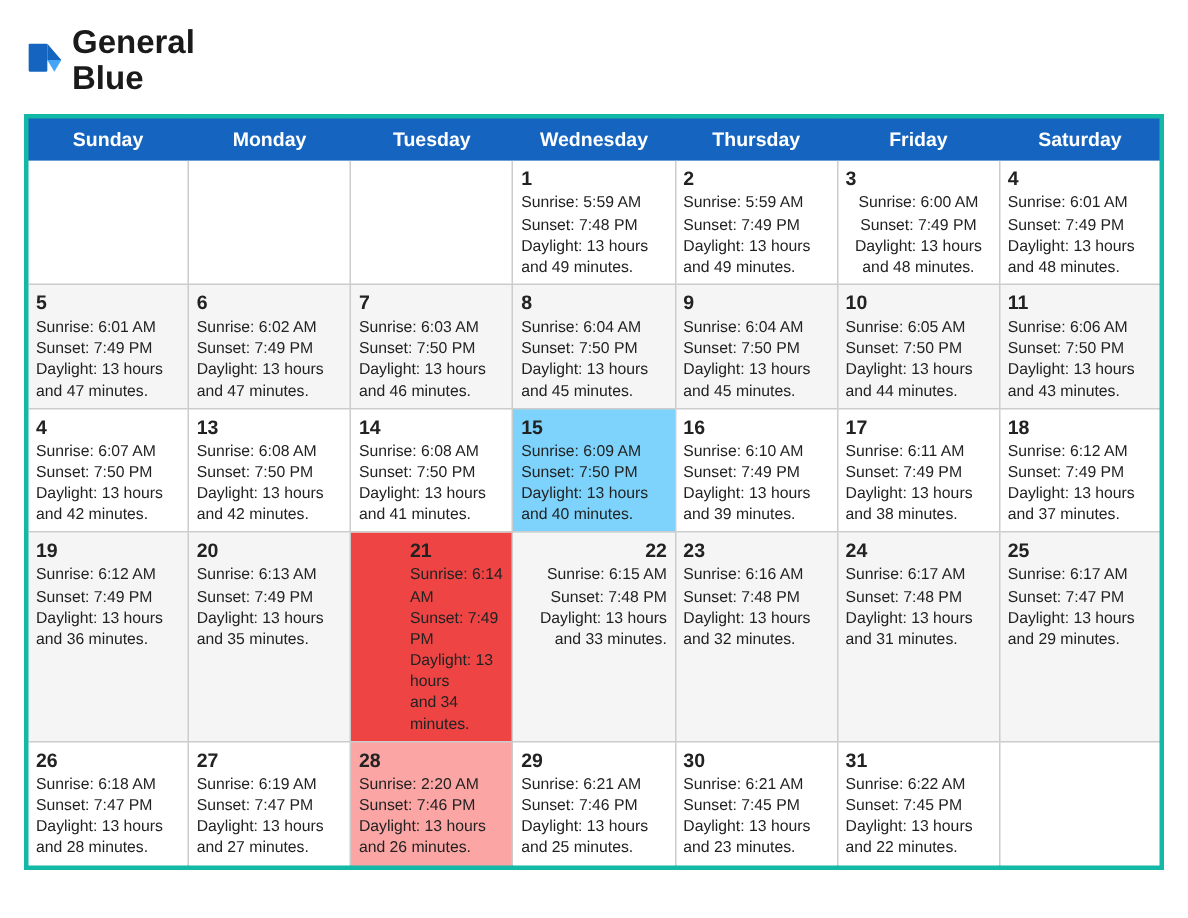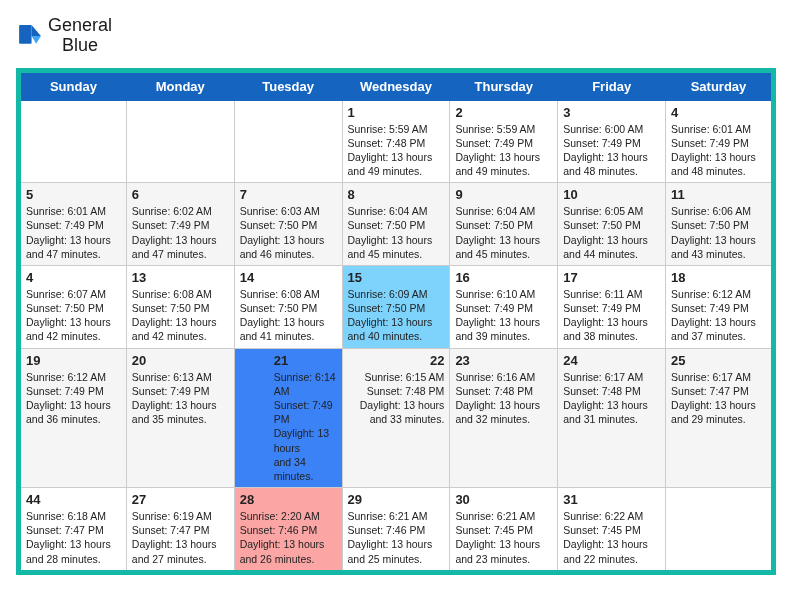--- a/index.html
+++ b/index.html
@@ -15,25 +15,24 @@
       justify-content: space-between;
       align-items: flex-start;
       margin-bottom: 12px;
     }
     .logo {
       display: flex;
       align-items: center;
       gap: 4px;
     }
     .logo-text {
-      font-size: 18px;
-      font-weight: normal;
+      font-size: 22px;
+      font-weight: bold;
       color: #1a1a1a;
       line-height: 1.1;
-      text-align: center;
     }
     .logo-icon {
       width: 28px;
       height: 28px;
     }
     .title-block {
       text-align: right;
     }
     .month-title {
       font-size: 32px;
@@ -41,21 +40,21 @@
       color: #1a1a1a;
       line-height: 1.1;
     }
     .subtitle {
       font-size: 15px;
       color: #333;
     }
     .calendar {
       width: 100%;
       border-collapse: collapse;
-      border: 5px solid #14b8a6;
+      border: 3px solid #14b8a6;
     }
     .calendar th {
       background-color: #1565c0;
       color: #fff;
       font-size: 13px;
       font-weight: bold;
       padding: 6px 4px;
       text-align: center;
       border: 1px solid #1565c0;
     }
@@ -133,21 +132,21 @@
         </td>
         <td style="background-color: rgb(255, 255, 255);">
           <span class="day-number">2</span>
           <div class="cell-content" style="white-space: pre-line;">Sunrise: 5:59 AM
 Sunset: 7:49 PM
 Daylight: 13 hours
 and 49 minutes.</div>
         </td>
         <td style="background-color: rgb(255, 255, 255);">
           <span class="day-number">3</span>
-          <div class="cell-content" style="white-space: pre-line;">Sunrise: 6:00 AM
+          <div class="cell-content" style="white-space: pre-line; text-align: center;">Sunrise: 6:00 AM
 Sunset: 7:49 PM
 Daylight: 13 hours
 and 48 minutes.</div>
         </td>
         <td style="background-color: rgb(255, 255, 255);">
           <span class="day-number">4</span>
           <div class="cell-content" style="white-space: pre-line;">Sunrise: 6:01 AM
 Sunset: 7:49 PM
 Daylight: 13 hours
 and 48 minutes.</div>
@@ -263,21 +262,21 @@
 Daylight: 13 hours
 and 36 minutes.</div>
         </td>
         <td style="background-color: rgb(245, 245, 245);">
           <span class="day-number">20</span>
           <div class="cell-content" style="white-space: pre-line;">Sunrise: 6:13 AM
 Sunset: 7:49 PM
 Daylight: 13 hours
 and 35 minutes.</div>
         </td>
-        <td style="background-color: #3b82f6; padding-left: 39px;">
+        <td style="background-color: #ef4444; padding-left: 39px;">
           <span class="day-number">21</span>
           <div class="cell-content" style="white-space: pre-line;">Sunrise: 6:14 AM
 Sunset: 7:49 PM
 Daylight: 13 hours
 and 34 minutes.</div>
         </td>
         <td style="background-color: rgb(245, 245, 245); text-align: right;">
           <span class="day-number">22</span>
           <div class="cell-content" style="white-space: pre-line;">Sunrise: 6:15 AM
 Sunset: 7:48 PM
@@ -301,21 +300,21 @@
         <td style="background-color: rgb(245, 245, 245);">
           <span class="day-number">25</span>
           <div class="cell-content" style="white-space: pre-line;">Sunrise: 6:17 AM
 Sunset: 7:47 PM
 Daylight: 13 hours
 and 29 minutes.</div>
         </td>
       </tr>
       <tr>
         <td style="background-color: rgb(255, 255, 255);">
-          <span class="day-number">44</span>
+          <span class="day-number">26</span>
           <div class="cell-content" style="white-space: pre-line;">Sunrise: 6:18 AM
 Sunset: 7:47 PM
 Daylight: 13 hours
 and 28 minutes.</div>
         </td>
         <td style="background-color: rgb(255, 255, 255);">
           <span class="day-number">27</span>
           <div class="cell-content" style="white-space: pre-line;">Sunrise: 6:19 AM
 Sunset: 7:47 PM
 Daylight: 13 hours

